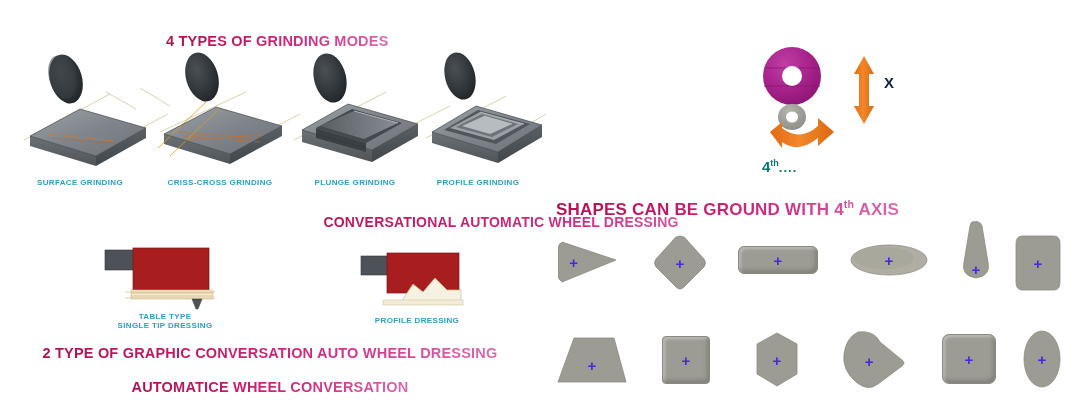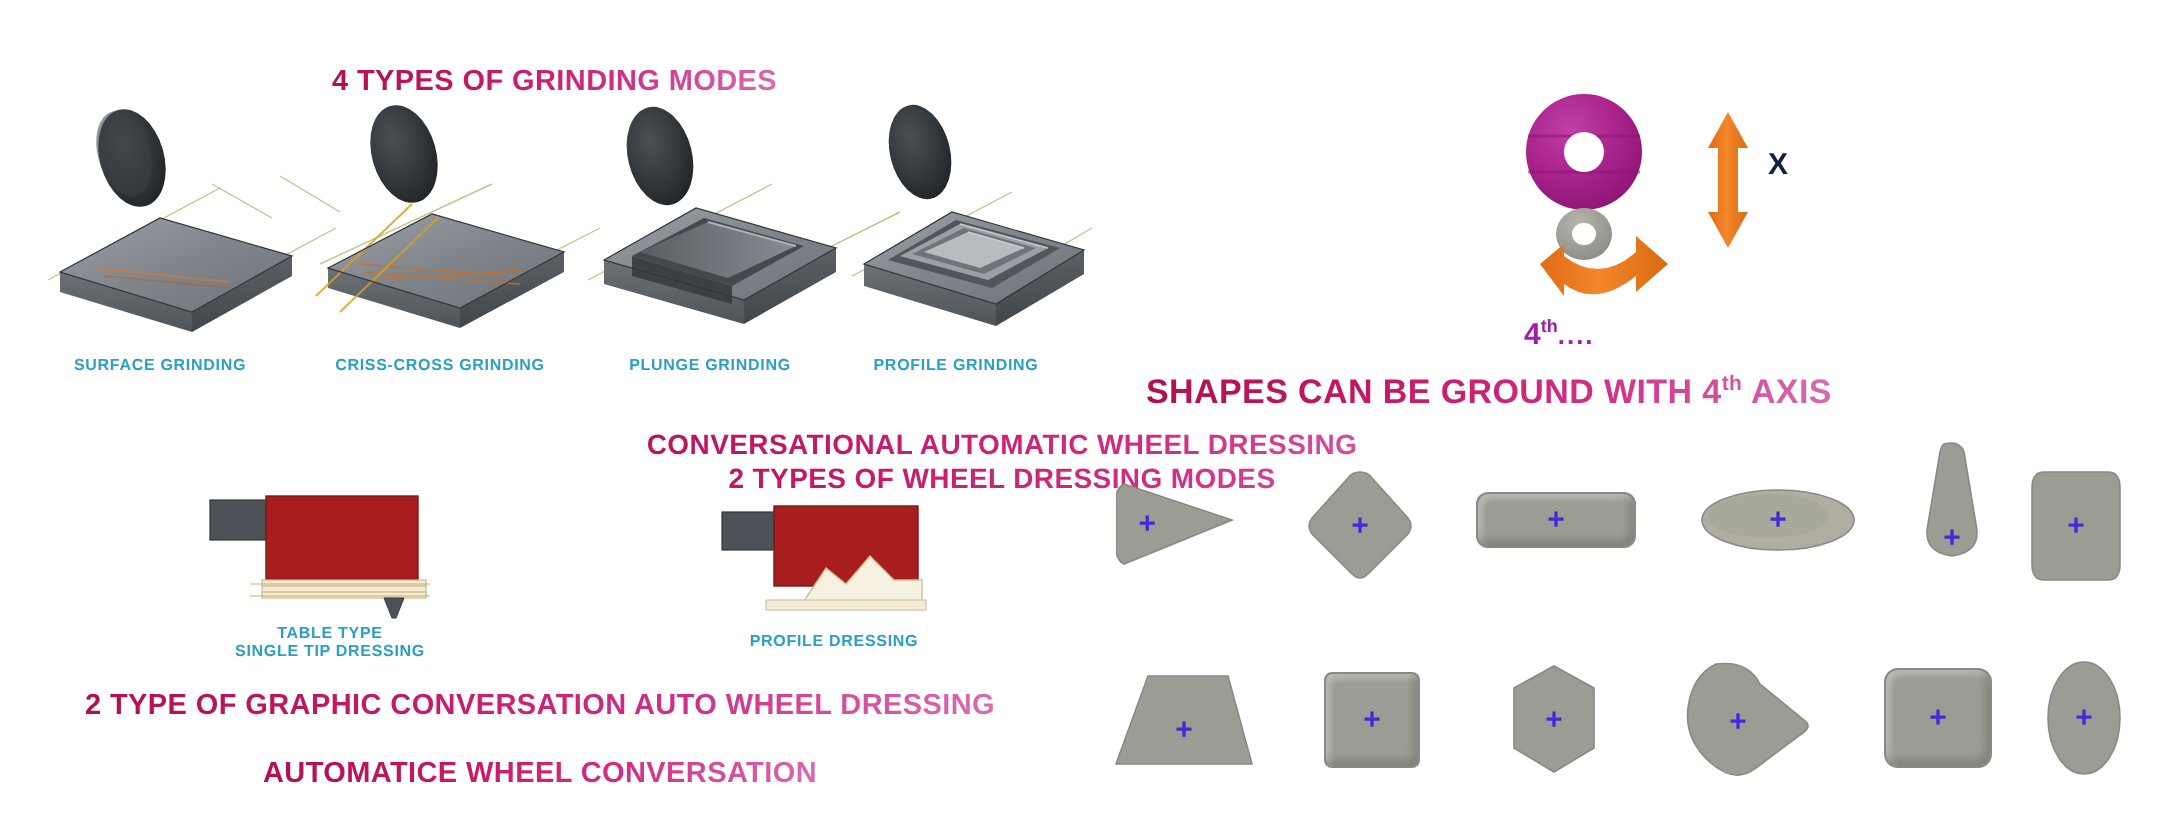--- a/index.html
+++ b/index.html
@@ -13,21 +13,21 @@
 
   
   .heading{
     font-weight:bold;letter-spacing:.2px;white-space:nowrap;
     background:linear-gradient(90deg,#b01050 0%,#c41a66 35%,#cf2f86 65%,#d86bb0 100%);
     -webkit-background-clip:text;background-clip:text;
     color:transparent;-webkit-text-fill-color:transparent;
   }
   .h-top{font-size:14.5px;left:166px;top:33px;}
   .h-mid{font-size:14px;left:50%;transform:translateX(-50%);text-align:center;line-height:16.5px;}
-  .h-right{font-size:17px;left:556px;top:186px;margin-left:17px;}
+  .h-right{font-size:17px;left:556px;top:198px;}
   .h-bottom{
     font-size:14.5px;left:0;width:540px;top:345px;text-align:center;line-height:17px;
     white-space:normal;
   }
   .sup{font-size:.62em;vertical-align:super;}
 
   
   .cap{
     color:#2b9fc4;font-size:8px;font-weight:bold;letter-spacing:.35px;
     text-align:center;line-height:9.5px;white-space:nowrap;
@@ -41,21 +41,21 @@
     box-shadow: inset -2px -3px 4px rgba(0,0,0,.18), inset 2px 2px 3px rgba(255,255,255,.33);
   }
   .plus{
     position:absolute;left:50%;top:50%;transform:translate(-50%,-50%);
     color:#4727d8;font-size:15px;font-weight:bold;line-height:1;
     font-family:"Liberation Sans", sans-serif;
   }
 
   
   .x-label{color:#11203f;font-size:15px;font-weight:bold;font-family:"Liberation Sans", sans-serif;}
-  .fourth-label{color:#a21caf;font-size:15px;font-weight:bold;font-family:"Liberation Sans", sans-serif;white-space:nowrap;}
+  .fourth-label{color:#0f766e;font-size:15px;font-weight:bold;font-family:"Liberation Sans", sans-serif;white-space:nowrap;}
   .fourth-label .sup{font-size:.6em;}
   .dots{font-size:13px;letter-spacing:1px;}
 </style>
 </head>
 <body>
 
 <div class="stage">
 
   <div class="abs heading h-top">4 TYPES OF GRINDING MODES</div>
 
@@ -167,21 +167,20 @@
       </g>
     </g>
   </svg>
 
   <div class="abs cap" style="left:10px;top:178px;width:140px;">SURFACE GRINDING</div>
   <div class="abs cap" style="left:140px;top:178px;width:160px;">CRISS-CROSS GRINDING</div>
   <div class="abs cap" style="left:290px;top:178px;width:130px;">PLUNGE GRINDING</div>
   <div class="abs cap" style="left:408px;top:178px;width:140px;">PROFILE GRINDING</div>
 
   <div class="abs h-mid heading" style="top:214px;width:540px;">CONVERSATIONAL AUTOMATIC WHEEL DRESSING</div>
-  <div class="abs h-mid heading" style="top:231px;width:540px;">2 TYPES OF WHEEL DRESSING MODES</div>
 
   <svg class="abs" style="left:95px;top:246px;" width="135" height="64" viewBox="0 0 135 64">
     <rect x="10" y="4" width="32" height="20" fill="#4c5257"></rect>
     <rect x="10" y="4" width="32" height="20" fill="none" stroke="#32373b" stroke-width=".6"></rect>
     <rect x="38" y="2" width="76" height="42" fill="#a81e1e"></rect>
     <rect x="38" y="2" width="76" height="42" fill="none" stroke="#7d1616" stroke-width=".7"></rect>
     <rect x="36" y="44" width="82" height="9" fill="#f4ecd8" stroke="#c9bd94" stroke-width=".6"></rect>
     <g stroke="#c2a86a" stroke-width=".6">
       <path d="M36 47 H118"></path>
         <path d="M36 50 H118"></path>

